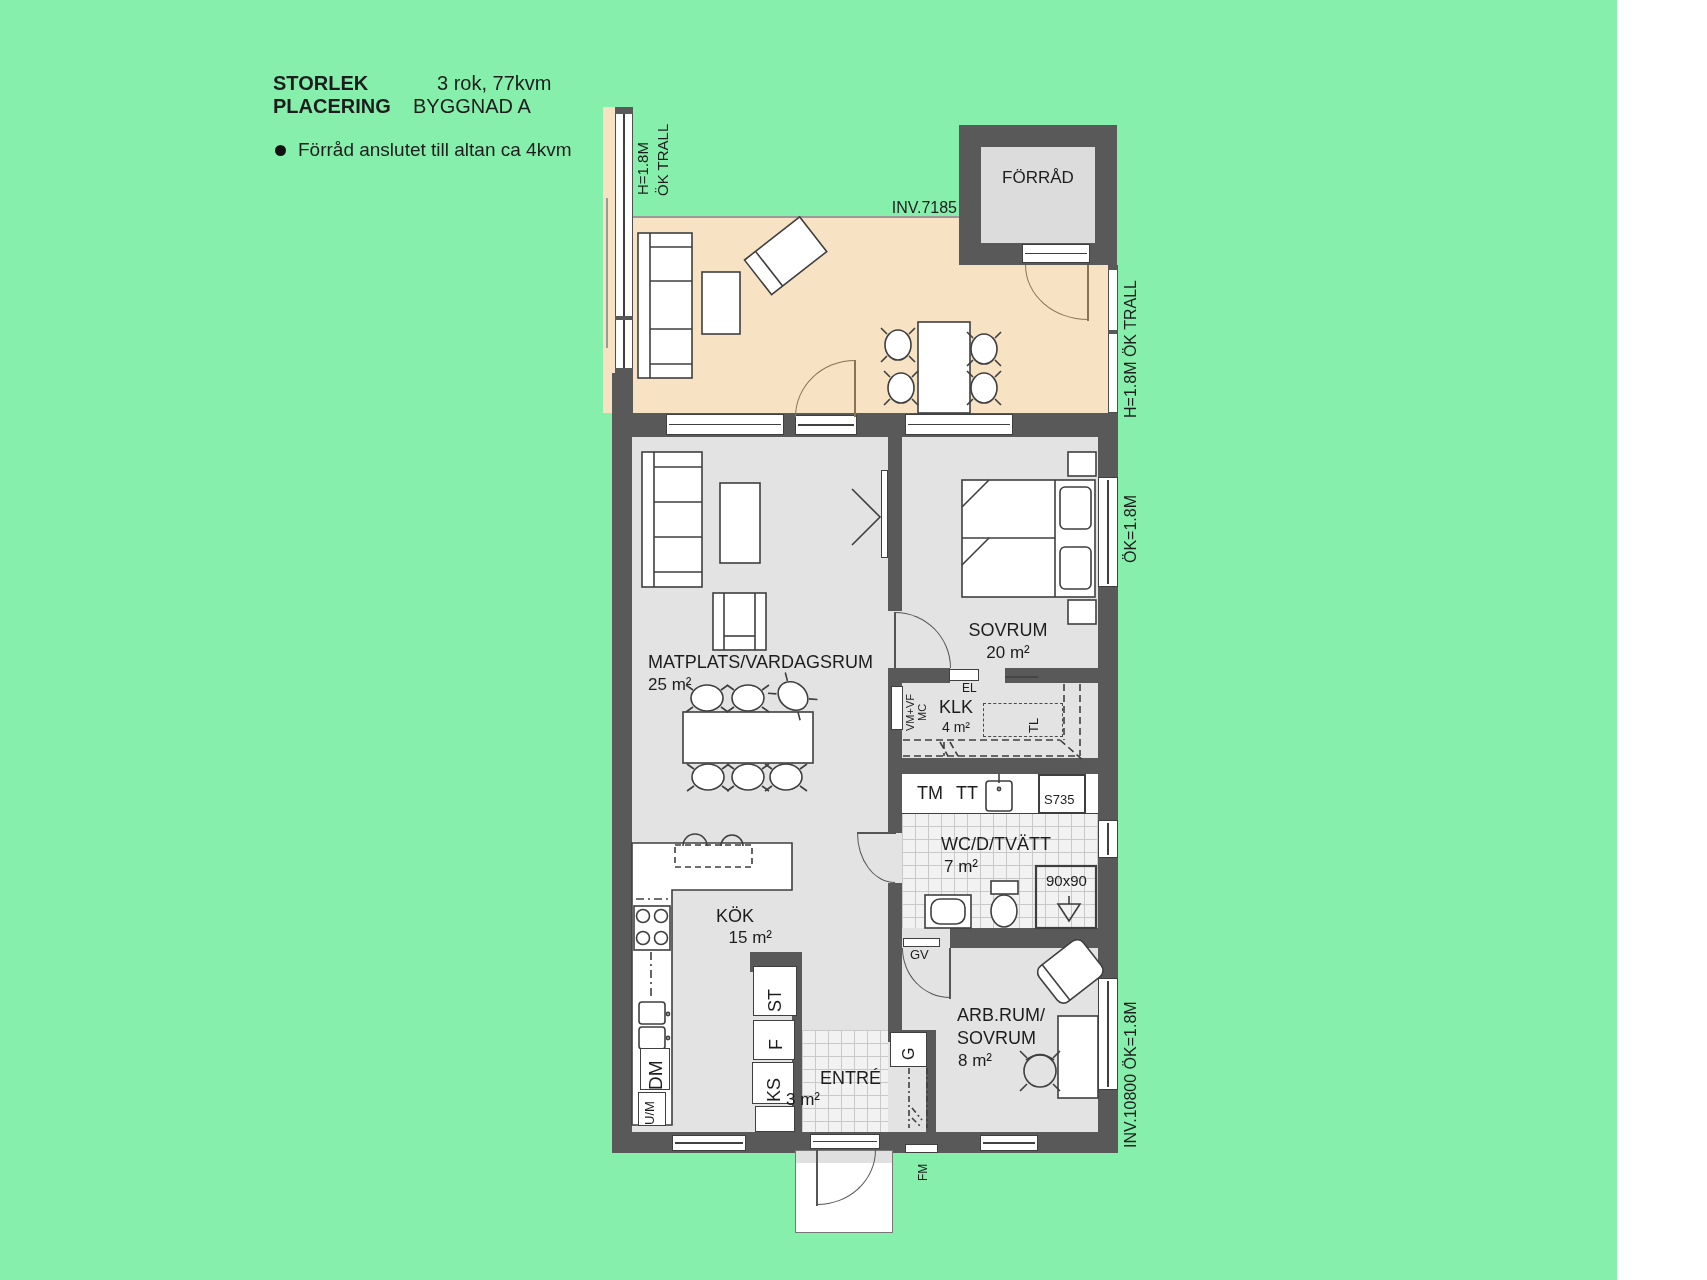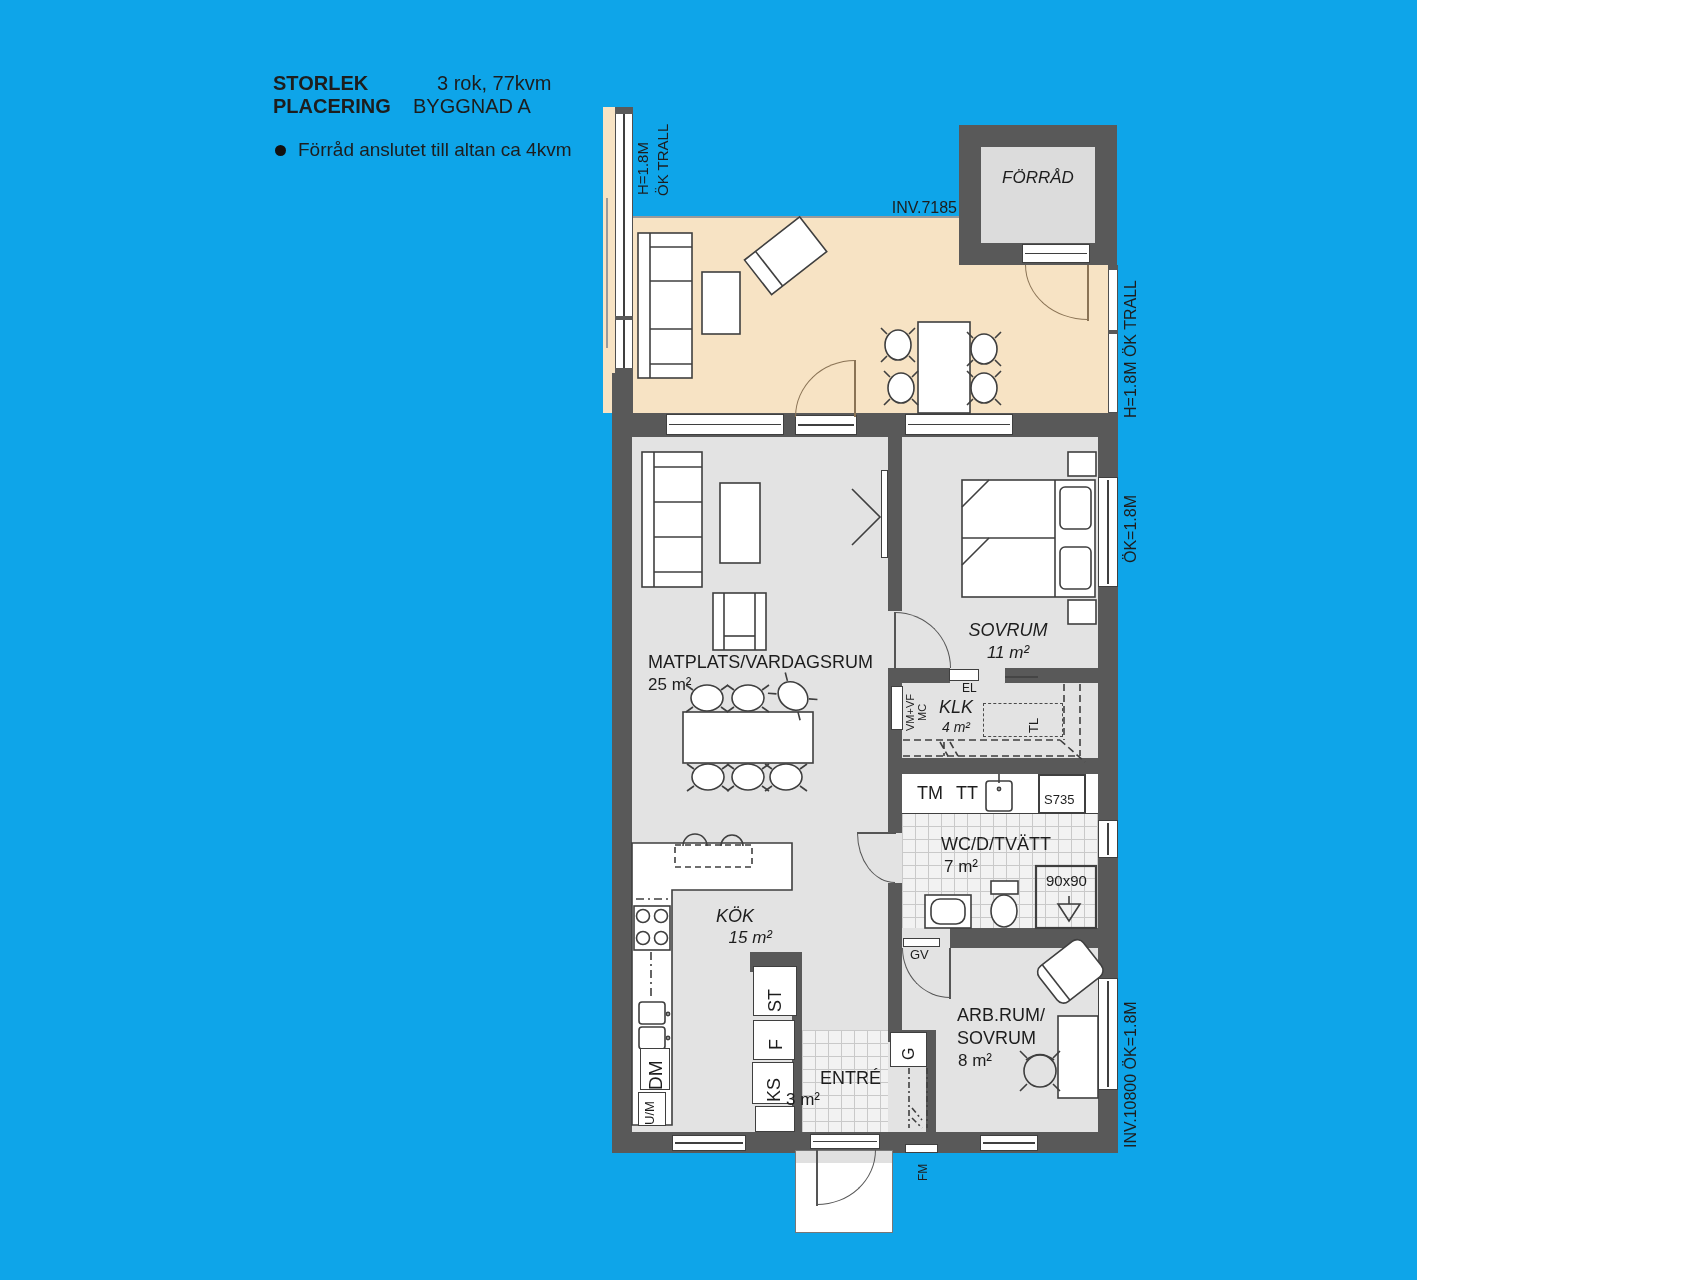--- a/index.html
+++ b/index.html
@@ -1,36 +1,36 @@
 <!DOCTYPE html>
 <html><head>
 <meta charset="utf-8">
 <style>
   html,body{margin:0;padding:0;background:#fff;}
-  .page{position:relative;width:1417px;height:1280px;background:#0ea5e9;overflow:hidden;font-family:"Liberation Sans",sans-serif;}
+  .page{position:relative;width:1617px;height:1280px;background:#86efac;overflow:hidden;font-family:"Liberation Sans",sans-serif;}
   .abs{position:absolute;}
   .wall{position:absolute;background:#595959;}
   .fill{position:absolute;}
   .rail{position:absolute;background:#fff;border:1.8px solid #4f4f4f;box-sizing:border-box;}
   .post{position:absolute;background:#595959;}
   .wbox{position:absolute;background:#fff;border:1.5px solid #3f3f3f;box-sizing:border-box;}
   .tiles{position:absolute;background-color:#f2f2f2;background-image:linear-gradient(#c9c9c9 1px,transparent 1px),linear-gradient(90deg,#c9c9c9 1px,transparent 1px);background-size:13px 13px;}
   .mid-h{position:absolute;left:2px;right:2px;top:50%;height:1.3px;margin-top:-0.6px;background:#3f3f3f;}
   .mid-v{position:absolute;top:2px;bottom:2px;left:50%;width:1.3px;margin-left:-0.6px;background:#3f3f3f;}
   .arc{position:absolute;box-sizing:border-box;border:0 solid #555;}
   .arc-tl{border-top-width:1.5px;border-left-width:1.5px;border-top-left-radius:100% 100%;}
   .arc-tr{border-top-width:1.5px;border-right-width:1.5px;border-top-right-radius:100% 100%;}
   .arc-bl{border-bottom-width:1.5px;border-left-width:1.5px;border-bottom-left-radius:100% 100%;}
   .arc-br{border-bottom-width:1.5px;border-right-width:1.5px;border-bottom-right-radius:100% 100%;}
   .brown{border-color:#8a7355;}
   .leaf{position:absolute;background:#555;}
   .leaf.br{background:#8a7355;}
   .lbl{position:absolute;color:#1d1d1d;white-space:nowrap;line-height:1.18;}
   .v{writing-mode:vertical-rl;transform:rotate(180deg);}
-  .ctr{text-align:center;font-style:italic;}
+  .ctr{text-align:center;}
   .rt{text-align:right;}
   .b{font-weight:bold;}
   .dashbox{position:absolute;border:1.5px dashed #4a4a4a;box-sizing:border-box;}
   svg.ovl{position:absolute;left:0;top:0;pointer-events:none;}
   .dot{position:absolute;width:11px;height:11px;border-radius:50%;background:#111;}
   .hline{position:absolute;background:#9a9a9a;}
 </style>
 </head>
 <body>
 
@@ -293,21 +293,21 @@
   <div class="wbox" style="left:755px;top:1106px;width:40px;height:26px;border-width:1.2px;"></div>
   <div class="wbox" style="left:890px;top:1032px;width:37px;height:35px;"></div>
   <div class="wbox" style="left:640px;top:1048px;width:30px;height:42px;border-width:1.2px;"></div>
   <div class="wbox" style="left:638px;top:1092px;width:28px;height:34px;border-width:1.2px;"></div>
   <div class="wbox" style="left:891px;top:686px;width:12px;height:44px;border-width:1.2px;"></div>
   <div class="wbox" style="left:903px;top:938px;width:37px;height:9px;border-width:1.2px;"></div>
   <div class="dashbox" style="left:983px;top:703px;width:80px;height:34px;"></div>
 
   <div class="lbl ctr" style="left:981px;top:168px;width:114px;font-size:17px;">FÖRRÅD</div>
   <div class="lbl ctr" style="left:952px;top:620px;width:112px;font-size:18px;">SOVRUM</div>
-  <div class="lbl ctr" style="left:952px;top:643px;width:112px;font-size:17px;">11 m²</div>
+  <div class="lbl ctr" style="left:952px;top:643px;width:112px;font-size:17px;">20 m²</div>
   <div class="lbl" style="left:648px;top:652px;font-size:18px;">MATPLATS/VARDAGSRUM</div>
   <div class="lbl" style="left:648px;top:675px;font-size:17px;">25 m²</div>
   <div class="lbl ctr" style="left:921px;top:697px;width:70px;font-size:18px;">KLK</div>
   <div class="lbl ctr" style="left:921px;top:719px;width:70px;font-size:14px;">4 m²</div>
   <div class="lbl" style="left:941px;top:834px;font-size:18px;">WC/D/TVÄTT</div>
   <div class="lbl" style="left:944px;top:857px;font-size:17px;">7 m²</div>
   <div class="lbl ctr" style="left:698px;top:906px;width:74px;font-size:18px;">KÖK</div>
   <div class="lbl ctr" style="left:698px;top:928px;width:74px;font-size:17px;text-align:right;">15 m²</div>
   <div class="lbl" style="left:957px;top:1005px;font-size:18px;">ARB.RUM/</div>
   <div class="lbl" style="left:957px;top:1028px;font-size:18px;">SOVRUM</div>

